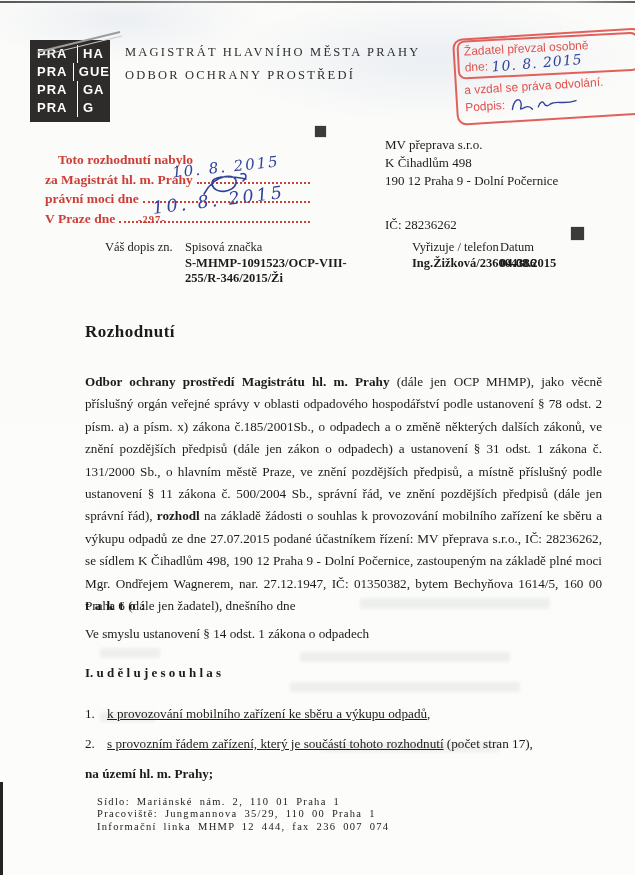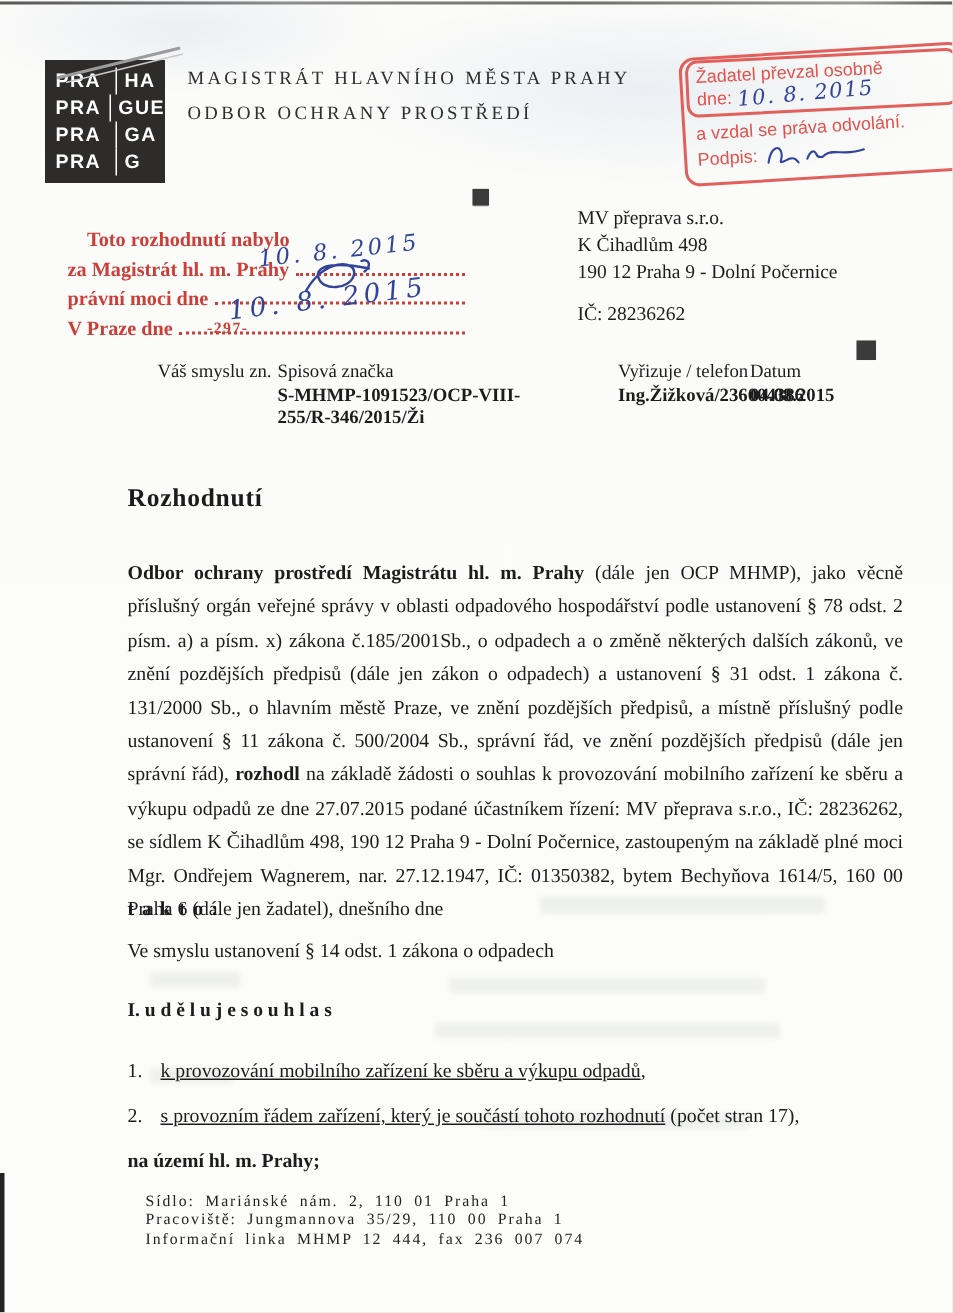--- a/index.html
+++ b/index.html
@@ -36,21 +36,21 @@
   
   .stamp-l{left:45px;top:150px;width:265px;color:#cc3e38;font-size:13.5px;font-weight:600;line-height:19.5px;}
   .stamp-l .row{white-space:nowrap;display:flex;align-items:baseline;}
   .leader{flex:1;border-bottom:2px dotted #cc3e38;margin:0 0 3px 4px;min-width:20px;}
   .stamp-l .first{padding-left:13px;}
   .stamp-num{left:138px;top:214px;color:#cc3e38;font-size:10.5px;font-weight:600;letter-spacing:1px;}
   .hand-date-l1{left:172px;top:158px;font-size:15px;transform:rotate(-6deg);letter-spacing:2px;white-space:nowrap;}
   .hand-date-l2{left:152px;top:190px;font-size:17.5px;transform:rotate(-7deg);letter-spacing:3px;white-space:nowrap;}
   
   .recipient{left:385px;top:136px;font-size:13px;line-height:18px;}
-  .recipient .ic{margin-top:10px;}
+  .recipient .ic{margin-top:26px;}
   
   .ref{top:240px;font-size:12.5px;line-height:15.5px;}
   .ref b{font-weight:bold;}
   .ref-c1{left:105px;} .ref-c2{left:185px;width:205px;} .ref-c3{left:412px;} .ref-c4{left:500px;}
   
   .title{left:85px;top:322px;font-size:17px;font-weight:bold;letter-spacing:.5px;}
   .para{left:85px;top:371px;width:517px;font-size:13.2px;line-height:22.4px;text-align:justify;}
   .takto{left:85px;top:598px;font-size:13.2px;font-weight:bold;letter-spacing:1px;}
   .vesmyslu{left:85px;top:626px;font-size:13.2px;}
   .sechead{left:85px;top:665px;font-size:13px;font-weight:bold;}
@@ -145,21 +145,21 @@
   <div class="abs hand hand-date-l2">10. 8. 2015</div>
 
   <div class="abs recipient">
     <div>MV přeprava s.r.o.</div>
     <div>K Čihadlům 498</div>
     <div>190 12 Praha 9 - Dolní Počernice</div>
     <div class="ic">IČ: 28236262</div>
   </div>
 
   <div class="abs ref ref-c1">
-      <div>Váš smyslu zn.</div>
+      <div>Váš dopis zn.</div>
     </div>
   <div class="abs ref ref-c2">
     <div>Spisová značka</div>
     <div><b>S-MHMP-1091523/OCP-VIII-</b></div>
     <div><b>255/R-346/2015/Ži</b></div>
   </div>
   <div class="abs ref ref-c3">
     <div>Vyřizuje / telefon</div>
     <div><b>Ing.Žižková/236004386</b></div>
   </div>

